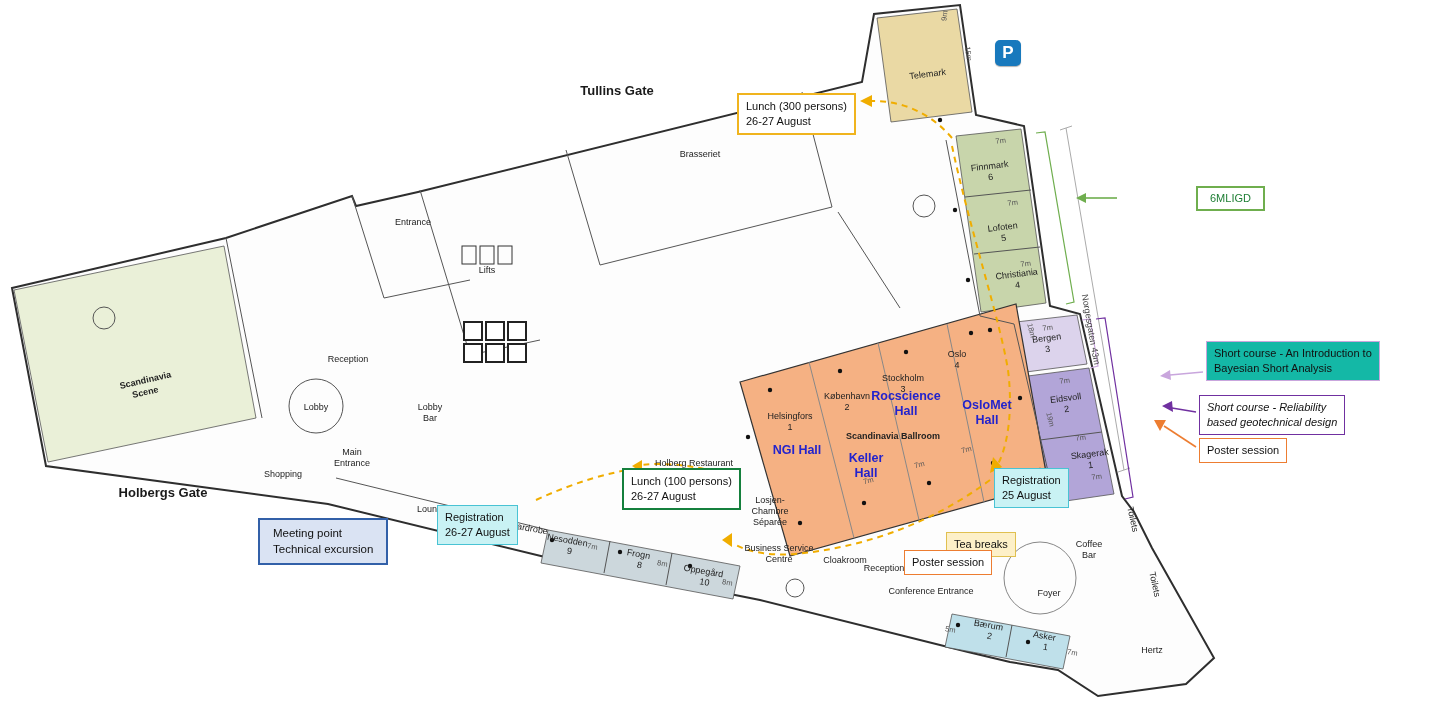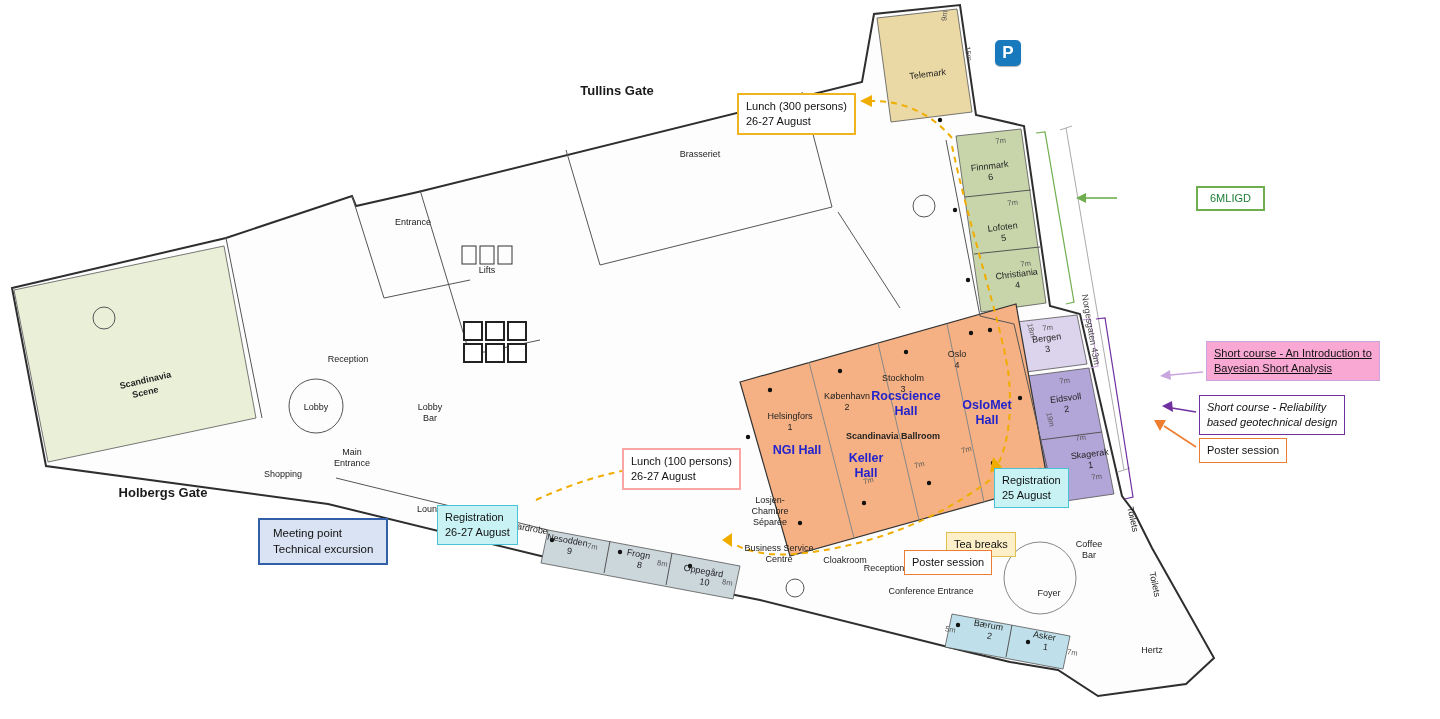--- a/index.html
+++ b/index.html
@@ -12,23 +12,23 @@
   .b{font-size:9px;font-weight:bold;fill:#222;text-anchor:middle;}
   .street{font-size:13px;font-weight:bold;fill:#1a1a1a;text-anchor:middle;}
   .hall{font-size:12.5px;font-weight:bold;fill:#2323cc;text-anchor:middle;}
   .dim{font-size:7.5px;fill:#555;text-anchor:middle;}
   .dimlg{font-size:9px;fill:#444;text-anchor:middle;}
 
   
   .ann{position:absolute;font-size:11px;line-height:1.35;padding:4px 7px;background:#fff;color:#111;white-space:nowrap;z-index:3;}
   .ann .l{display:block;}
   .ann-lunch300{left:737px;top:93px;border:2px solid #f0b41e;}
-  .ann-lunch100{left:622px;top:448px;border:2px solid #fca5a5;}
+  .ann-lunch100{left:622px;top:468px;border:2px solid #15803d;}
   .ann-mligd{left:1148px;top:186px;border:2px solid #6fae4e;color:#1e7e34;padding:3px 12px;margin-left:48px;}
-  .ann-bayesian{left:1206px;top:341px;border:1.5px solid #c9a6dd;background:#f9a8d4;text-decoration:underline;}
+  .ann-bayesian{left:1206px;top:341px;border:1.5px solid #c9a6dd;background:#14b8a6;}
   .ann-reliability{left:1199px;top:395px;border:1.5px solid #7030a0;font-style:italic;}
   .ann-poster-right{left:1199px;top:438px;border:1.5px solid #ed7d31;}
   .ann-poster-bottom{left:904px;top:550px;border:1.5px solid #ed7d31;}
   .ann-registration25{left:994px;top:468px;border:1px solid #49c3d4;background:#c9f2f4;}
   .ann-registration2627{left:437px;top:505px;border:1px solid #49c3d4;background:#c9f2f4;}
   .ann-tea{left:946px;top:532px;border:1px solid #e0c050;background:#fdf0c8;}
   .ann-meeting{left:258px;top:518px;border:2px solid #3260a8;background:#dae3f3;padding:6px 13px;font-size:11.5px;}
 
   .parking{position:absolute;left:995px;top:40px;width:26px;height:26px;background:#1879bd;color:#fff;
            font-weight:bold;font-size:17px;display:flex;align-items:center;justify-content:center;

